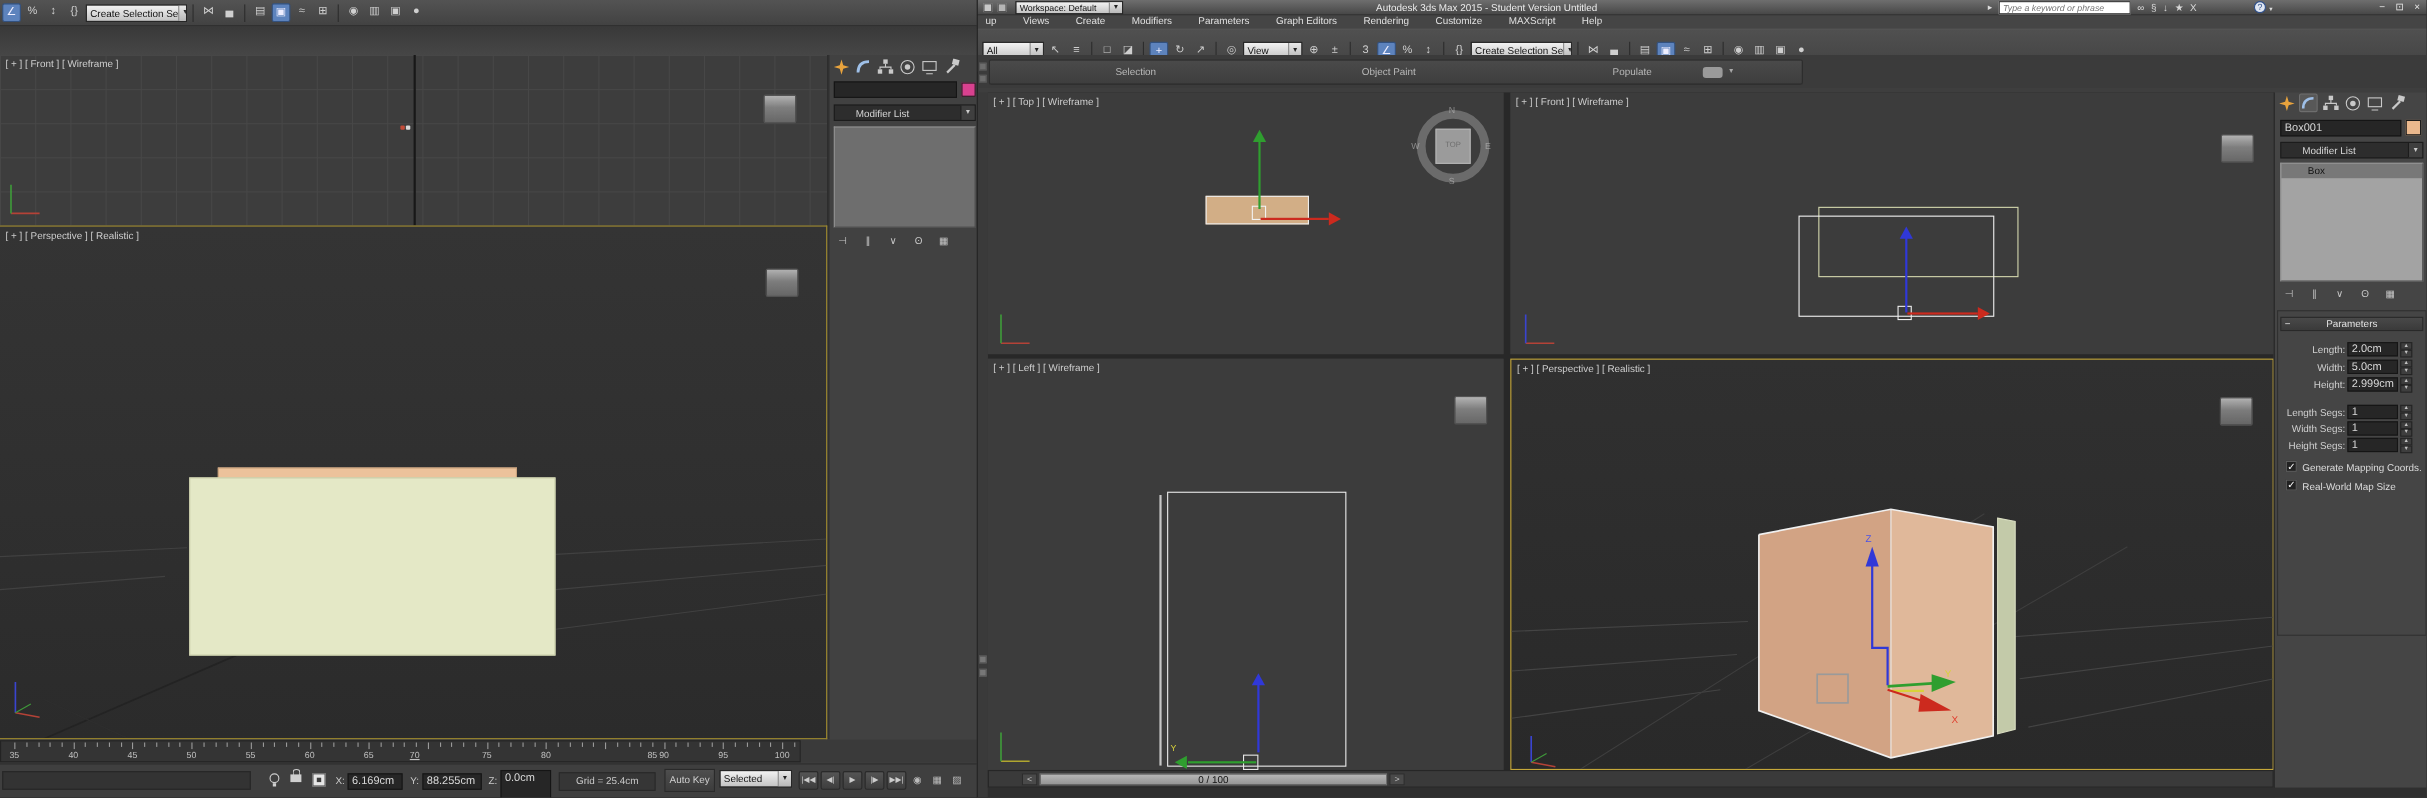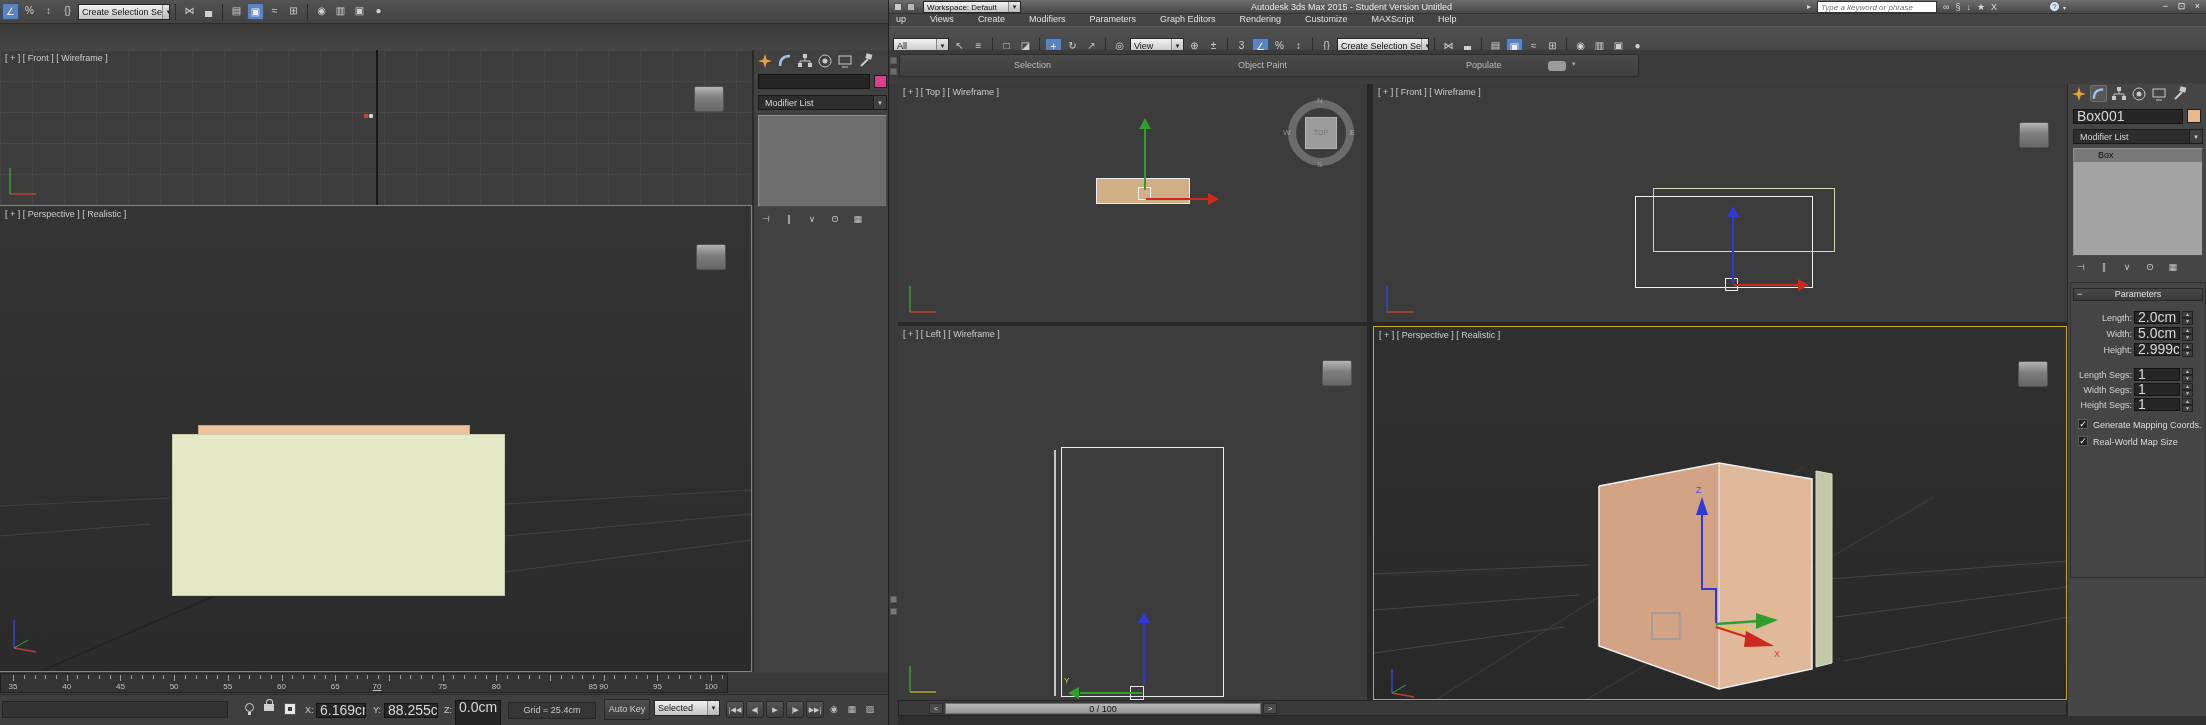--- a/index.html
+++ b/index.html
@@ -6,23 +6,23 @@
   body{background:#222;font-family:"Liberation Sans",sans-serif}
   #stage{position:relative;width:2206px;height:725px;overflow:hidden;background:#3e3e3e}
   .abs{position:absolute}
   .vp{position:absolute;overflow:hidden}
   .vp-label{position:absolute;left:5px;top:3px;font-size:9px;color:#cdcdcd;white-space:nowrap;z-index:5}
   .tb-icon{min-width:17px;height:17px;line-height:16px;text-align:center;font-size:10px;color:#cfcfcf;border-radius:2px;flex:0 0 auto}
   .tb-icon.active{background:#5d83bd;color:#eef;border:1px solid #33517e}
   .tb-sep{width:1px;height:16px;background:#2c2c2c;margin:0 3px;flex:0 0 auto}
   .combo{height:16px;background:linear-gradient(#f2f2f2,#c4c4c4);border:1px solid #262626;display:flex;align-items:center;font-size:9px;color:#111;padding-left:3px;flex:0 0 auto;white-space:nowrap;overflow:hidden}
   .combo .ca{margin-left:auto;width:12px;height:100%;background:linear-gradient(#e8e8e8,#b8b8b8);border-left:1px solid #8a8a8a;font-size:7px;line-height:14px;text-align:center;color:#222;flex:0 0 auto}
-  .darkcombo{background:#2d2d2d;border:1px solid #1c1c1c;color:#d6d6d6;font-size:9px;display:flex;align-items:center;padding-left:6px}
+  .darkcombo{background:#2d2d2d;border:1px solid #1c1c1c;color:#d6d6d6;font-size:9px;display:flex;align-items:center;padding-left:19px}
   .darkcombo .ca{margin-left:auto;width:13px;height:100%;background:#3f3f3f;border-left:1px solid #1c1c1c;color:#ccc;font-size:7px;line-height:13px;text-align:center}
-  .panel-field{background:#262626;border:1px solid #151515;color:#d8d8d8;font-size:14px;padding:0 3px;line-height:11px;overflow:hidden;white-space:nowrap}
+  .panel-field{background:#262626;border:1px solid #151515;color:#d8d8d8;font-size:10px;padding:0 3px;line-height:11px;overflow:hidden;white-space:nowrap}
   .cube{position:absolute;width:30px;height:26px;background:linear-gradient(#c9c9c9,#8a8a8a 45%,#6f6f6f);border:1px solid #585858;border-radius:2px;opacity:.85}
   .menu-item{font-size:9px;color:#e0e0e0;white-space:nowrap;cursor:default}
   .tick{position:absolute;top:1px;width:1px;background:#9a9a9a}
   .tlab{position:absolute;top:8px;font-size:8px;color:#c0c0c0;transform:translateX(-50%)}
   .spin{position:absolute;width:11px;display:flex;flex-direction:column}
   .spin b{flex:1;background:#3e3e3e;border:1px solid #242424;color:#c2c2c2;font-size:5px;line-height:5px;text-align:center;font-weight:normal}
   .cbx{position:absolute;width:10px;height:10px;background:#222;border:1px solid #5c5c5c;color:#fff;font-size:9px;line-height:9px;text-align:center}
   .plabel{position:absolute;font-size:9px;color:#cfcfcf;text-align:right;white-space:nowrap}
   .ic-bulb{position:absolute;width:9px;height:9px;border:1.5px solid #cfcfcf;border-radius:50%}
   .ic-bulb::after{content:"";position:absolute;left:1.5px;top:8px;width:3px;height:3px;background:#cfcfcf}

